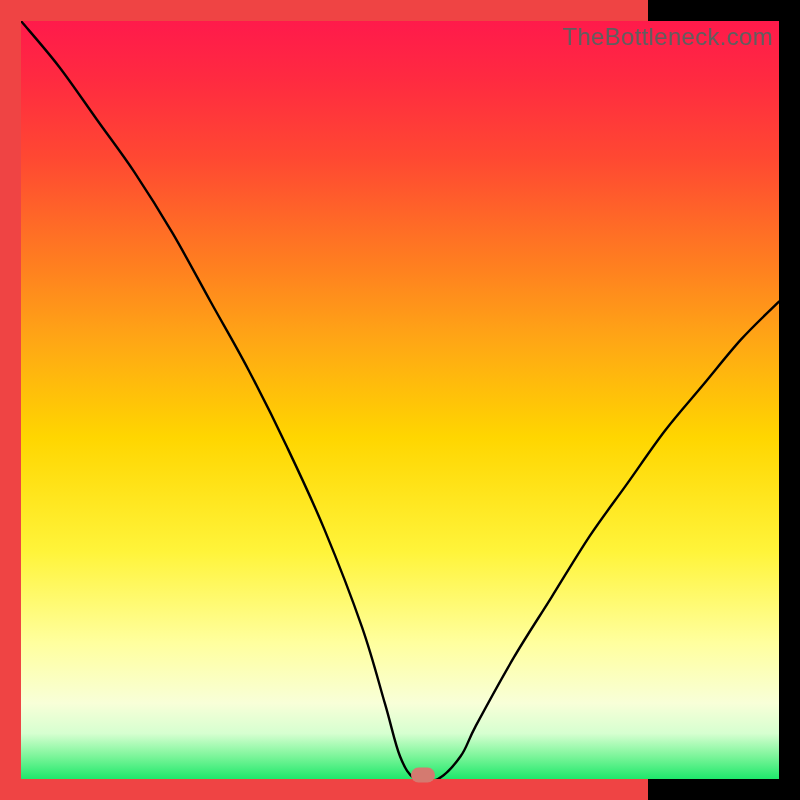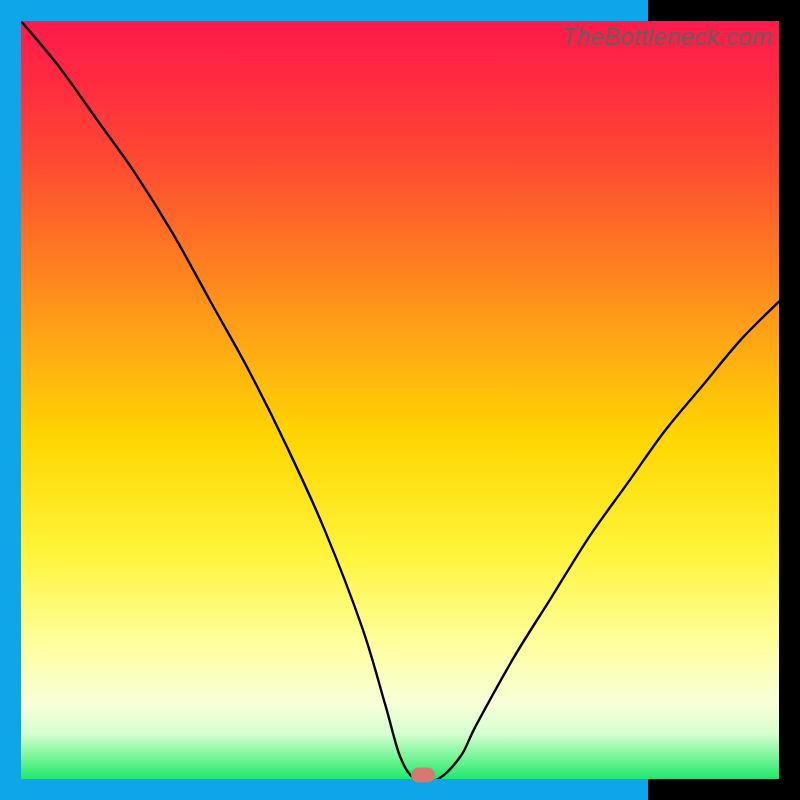--- a/index.html
+++ b/index.html
@@ -8,22 +8,21 @@
     width: 800px;
     height: 800px;
     overflow: hidden;
     font-family: Arial, Helvetica, sans-serif;
     background: #000;
   }
   .frame {
     position: relative;
     width: 648px;
     height: 800px;
-    background: #0ea5e9;
-    font-style: italic;
+    background: #ef4444;
   }
   .plot {
     position: absolute;
     left: 21px;
     top: 21px;
     width: 758px;
     height: 758px;
     background: linear-gradient(
       to bottom,
       #ff1a4b 0%,

